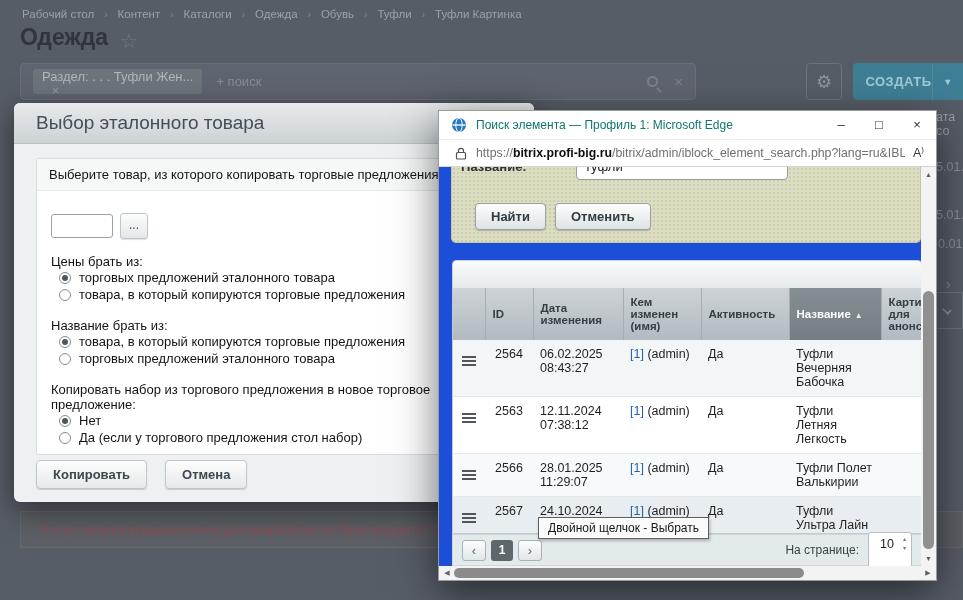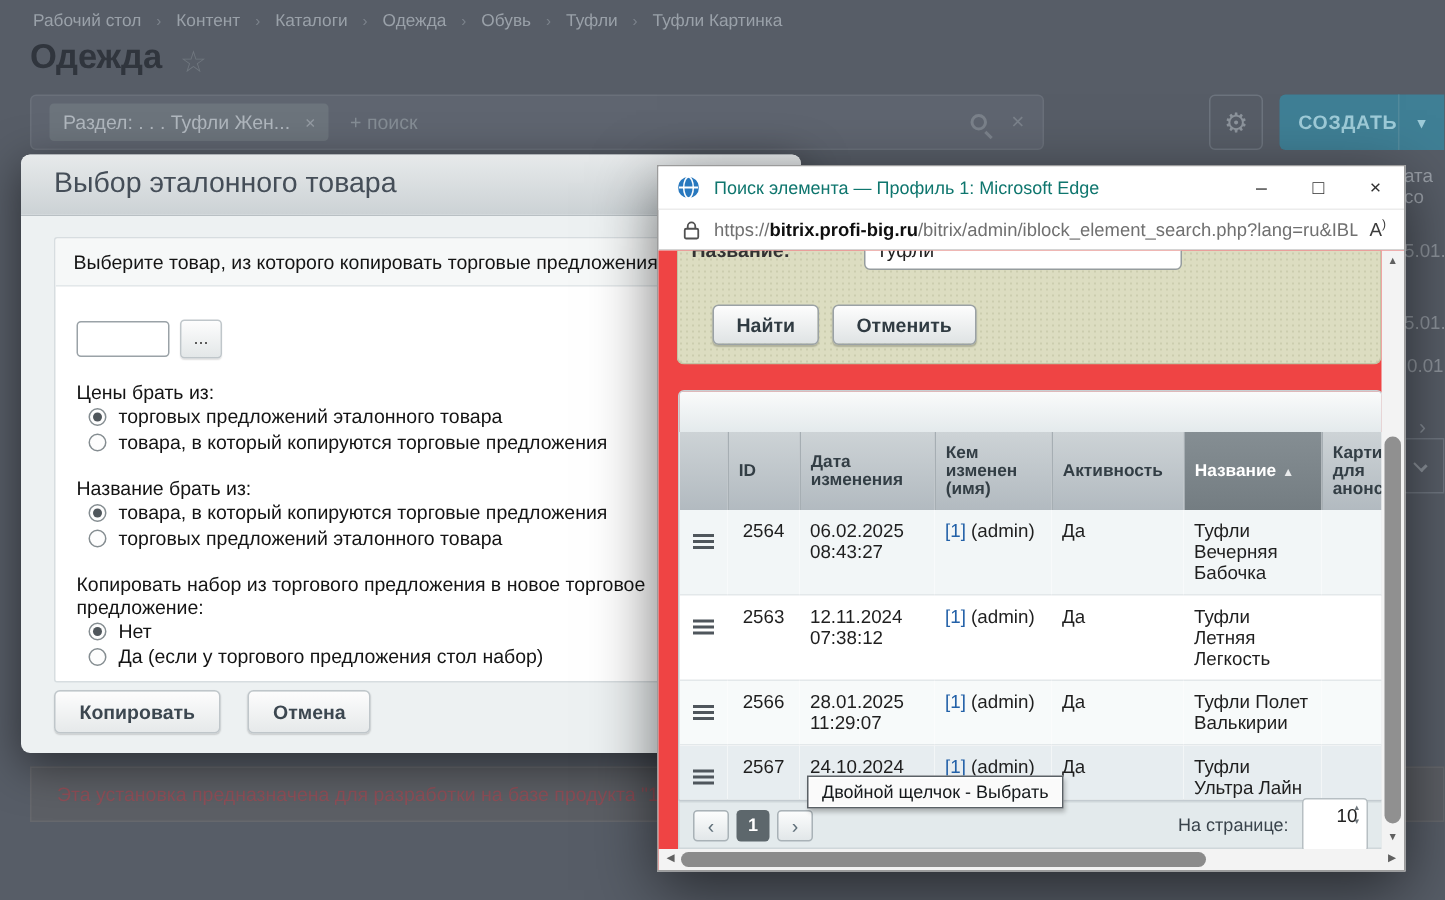--- a/index.html
+++ b/index.html
@@ -8,22 +8,22 @@
 
   
   .bg-page { position:absolute; inset:0; background:#575d67; }
   .crumbs { position:absolute; top:8px; left:22px; font-size:11.5px; color:#9aa1a9; white-space:nowrap; }
   .crumbs .sep { color:#7c838c; margin:0 10px; font-size:10px; }
   .bg-title { position:absolute; top:24px; left:20px; font-size:23px; font-weight:bold; color:#30353d; }
   .bg-star { position:absolute; top:29px; left:120px; font-size:20px; color:#70777f; }
 
   .filterbar { position:absolute; top:63px; left:20px; width:676px; height:37px;
     background:#5f6570; border:1px solid #6a707a; border-radius:4px; display:flex; align-items:center; padding:0 12px; }
-  .filter-tag { background:#6c747c; border-radius:3px; height:25px; display:flex; align-items:center;
-    padding:0 9px; font-size:13px; color:#b0b7be; }
+  .filter-tag { background:#6c747c; border-radius:3px; height:25px; display:flex; 
+    padding:0 9px; font-size:13px; color:#b0b7be;flex-direction:column; }
   .filter-tag .tag-close { margin-left:10px; color:#949ba3; font-size:12px; cursor:default; }
   .filter-ph { margin-left:14px; font-size:13px; color:#858d95; flex-grow:1; }
   .mag { position:relative; width:11px; height:11px; border:2px solid #7b828b; border-radius:50%; margin-right:16px; }
   .mag::after { content:""; position:absolute; left:9px; top:9px; width:2px; height:6px; background:#7b828b; transform:rotate(-45deg); }
   .filter-clear { color:#7b828b; font-size:15px; }
 
   .gearbox { position:absolute; top:63px; left:806px; width:36px; height:37px; border:1px solid #6d747e;
     border-radius:4px; display:flex; align-items:center; justify-content:center; color:#8d949c; font-size:18px; }
   .createbtn { position:absolute; top:63px; left:853px; width:110px; height:37px; background:#3f7f95;
     border-radius:4px 0 0 4px; display:flex; align-items:center; color:#9ecbd8; font-weight:bold; font-size:13px; letter-spacing:.5px;padding-left:12px; }
@@ -78,21 +78,21 @@
   .e-title { flex-grow:1; font-size:12px; color:#0f766e; white-space:nowrap; overflow:hidden; }
   .e-ctrl { width:38px; height:28px; text-align:center; line-height:27px; color:#2f2f2f; font-size:13px; }
   .e-urlbar { height:28px; border-top:1px solid #ececec; border-bottom:1px solid #d4d4d4;
     display:flex; align-items:center; padding:0 12px; }
   .e-lock { margin:0 9px 0 4px; flex:0 0 12px; }
   .e-url { flex-grow:1; font-size:12.3px; white-space:nowrap; overflow:hidden; }
   .u-sch,.u-path { color:#707070; } .u-dom { color:#0f0f0f; font-weight:600; }
   .e-ra { color:#3c3c3c; font-size:12.5px; margin-left:8px; }
   .e-ra sup { font-size:8px; }
 
-  .e-content { position:relative; height:413px; background:#ef4444; overflow:hidden; }
+  .e-content { position:relative; height:413px; background:#1d4ed8; overflow:hidden; }
 
   .khaki { position:absolute; left:12px; top:0; width:470px; height:76px; background:#dcddc1;
     background-image:radial-gradient(#cbcdae 1px, rgba(0,0,0,0) 1px); background-size:4px 4px;
     border:1px solid #c2c4a4; border-top:none; border-radius:0 0 5px 5px; overflow:hidden; }
   .k-label { position:absolute; left:9px; top:-8px; font-size:13px; font-weight:bold; color:#333; }
   .k-input { position:absolute; left:124px; top:-13px; width:212px; height:26px; background:#fff;
     border:1px solid #959c9e; border-radius:4px; font-size:13px; color:#222; line-height:24px; padding:0 8px; }
   .k-btns { position:absolute; left:23px; top:36px; display:flex; gap:9px; }
   .k-btn { background:linear-gradient(#fdfdfd,#dfe3e4); border:1px solid #9aa1a5; border-radius:4px;
     font-size:13px; font-weight:700; color:#303b42; padding:5px 15px; box-shadow:0 1px 1px rgba(0,0,0,.2); }
@@ -117,21 +117,21 @@
 
   .grid-footer { position:absolute; left:13px; top:367px; width:470px; height:32px; background:#e3eaec;
     border:1px solid #cfd7da; display:flex; align-items:center; padding:0 9px; }
   .pg-btn { width:24px; height:21px; background:linear-gradient(#fcfdfd,#e2e7e9); border:1px solid #a9b2b7;
     border-radius:3px; text-align:center; line-height:19px; font-size:13px; color:#5e6e78; }
   .pg-cur { width:22px; height:21px; background:#5d676c; border-radius:3px; color:#fff; text-align:center;
     line-height:21px; font-size:12px; font-weight:bold; margin:0 5px; }
   .pg-spacer { flex-grow:1; }
   .pp-label { font-size:12px; color:#39434b; margin-right:9px; }
   .pp-select { width:44px; height:36px; background:#fff; border:1px solid #b7bfc3; border-radius:3px;
-    position:relative; font-size:12.5px; color:#222; line-height:23px; padding-left:22px; }
+    position:relative; font-size:12.5px; color:#222; line-height:23px; padding-left:11px; }
   .pp-steps { position:absolute; right:5px; top:2px; font-size:6px; color:#6d757b; line-height:9px; text-align:center; }
 
   .vscroll { position:absolute; right:0; top:0; width:15px; height:399px; background:#f3f3f3; }
   .vs-up,.vs-dn { position:absolute; left:0; width:15px; height:13px; text-align:center; font-size:7px; color:#606060; line-height:13px; }
   .vs-up { top:1px; } .vs-dn { bottom:1px; }
   .vs-thumb { position:absolute; left:2px; top:124px; width:11px; height:258px; background:#909090; border-radius:6px; }
   .hscroll { position:absolute; left:0; top:399px; width:497px; height:14px; background:#f3f3f3; }
   .hs-l,.hs-r { position:absolute; top:0; width:14px; height:14px; text-align:center; font-size:7px; color:#606060; line-height:14px; }
   .hs-l { left:1px; } .hs-r { right:1px; }
   .hs-thumb { position:absolute; left:15px; top:2px; width:350px; height:10px; background:#8b8b8b; border-radius:5px; }

